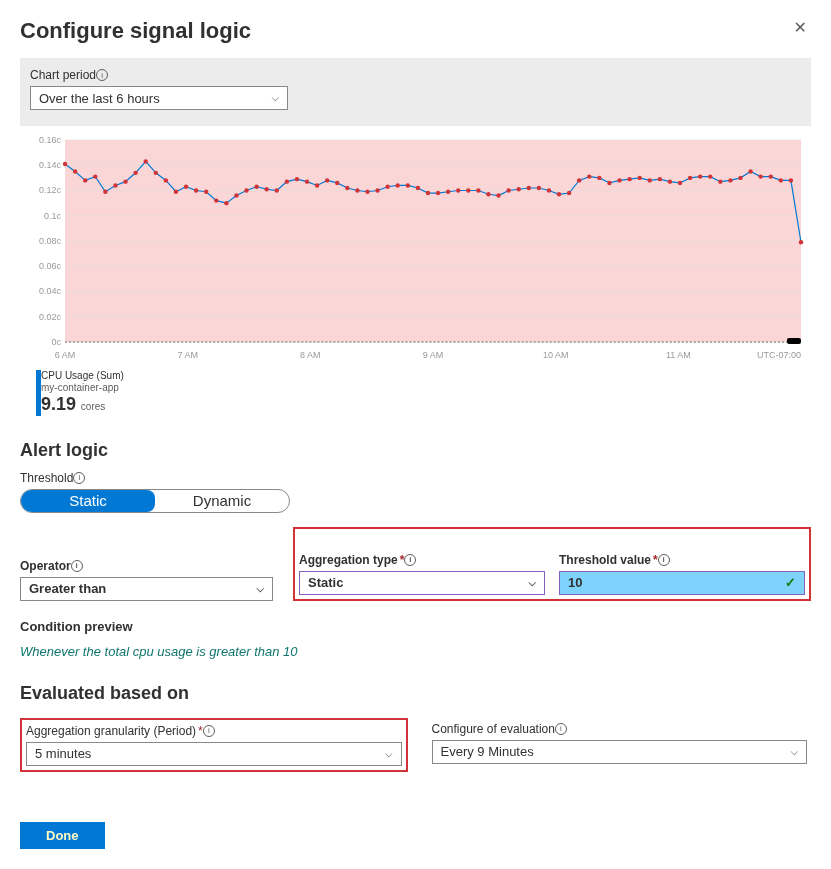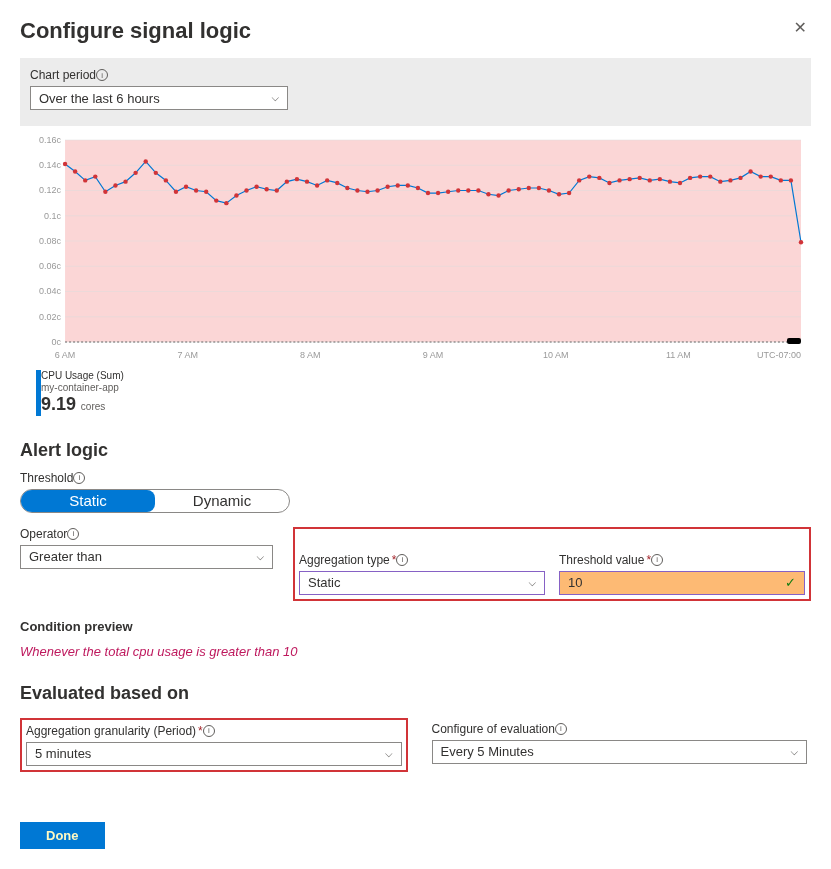--- a/index.html
+++ b/index.html
@@ -22,24 +22,24 @@
   .legend-val { font-size:18px; font-weight:700; display:inline;}
   .legend-unit { font-size:10px; color:#605e5c; margin-left:2px;}
   .section-head { font-weight:600; font-size:18px; margin-top:24px; margin-bottom:10px;}
   .pill-toggle { display:inline-flex; border:1px solid #8a8886; border-radius:14px; overflow:hidden; height:24px;}
   .pill { width:134px; display:flex; align-items:center; justify-content:center; font-size:15px; cursor:pointer;border-radius:8px;}
   .pill.active { background:#0078d4; color:#fff;}
   .field-row { display:flex; gap:20px; margin-top:14px;}
   .field { flex:1;}
   .req { color:#a4262c; margin-left:2px;}
   .highlight-box { border:2px solid #d13438; padding:4px; position:relative; }
-  .preview-text { font-style: italic; color:#be185d; font-size:13px;}
+  .preview-text { font-style: italic; color:#0f766e; font-size:13px;}
   .done-btn { background:#0078d4; color:#fef9c3; border:none; padding:6px 26px; font-size:13px; font-weight:600; margin-top:50px; cursor:pointer;}
   .sub-dim { color:#605e5c; font-size:10px;}
-  .input-like { background:#fdba74; border:1px solid #8661c5; height:24px; padding:8px 8px; display:flex; align-items:center; position:relative;}
+  .input-like { background:#7dd3fc; border:1px solid #8661c5; height:24px; padding:8px 8px; display:flex; align-items:center; position:relative;}
 </style>
 </head>
 <body>
 
 
 
 <div class="header">
   <div class="title">Configure signal logic</div>
   <div class="close-x">✕</div>
 </div>
@@ -178,21 +178,21 @@
 
 <div class="label-row">
   <span>Threshold</span>
   <span class="info-icon">i</span>
 </div>
 <div class="pill-toggle">
   <div class="pill active">Static</div>
   <div class="pill">Dynamic</div>
 </div>
 
-<div class="field-row" style="align-items:flex-start;">
+<div class="field-row" style="align-items:flex-end;font-weight:bold;">
   <div class="field">
     <div class="label-row">
       <span>Operator</span>
       <span class="info-icon">i</span>
     </div>
     <div class="select">
       <span>Greater than</span>
       <span class="chev">⌵</span>
     </div>
   </div>
@@ -241,21 +241,21 @@
       <span>5 minutes</span>
       <span class="chev">⌵</span>
     </div>
   </div>
   <div class="field" style="padding:4px;">
     <div class="label-row">
       <span>Configure of evaluation</span>
       <span class="info-icon">i</span>
     </div>
     <div class="select">
-      <span>Every 5 Minutes</span>
+      <span>Every 9 Minutes</span>
       <span class="chev">⌵</span>
     </div>
   </div>
 </div>
 
 <button class="done-btn">Done</button>
 
 
 
 

